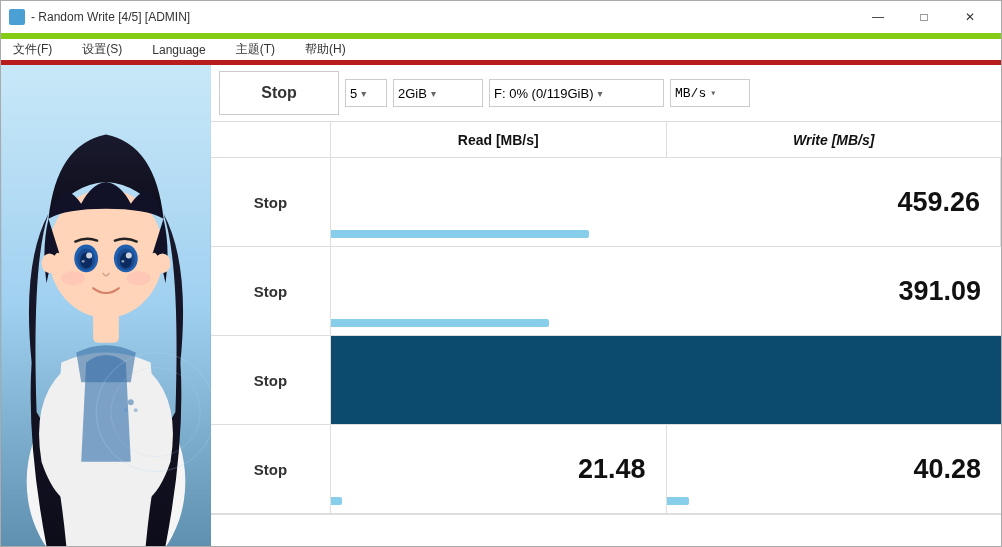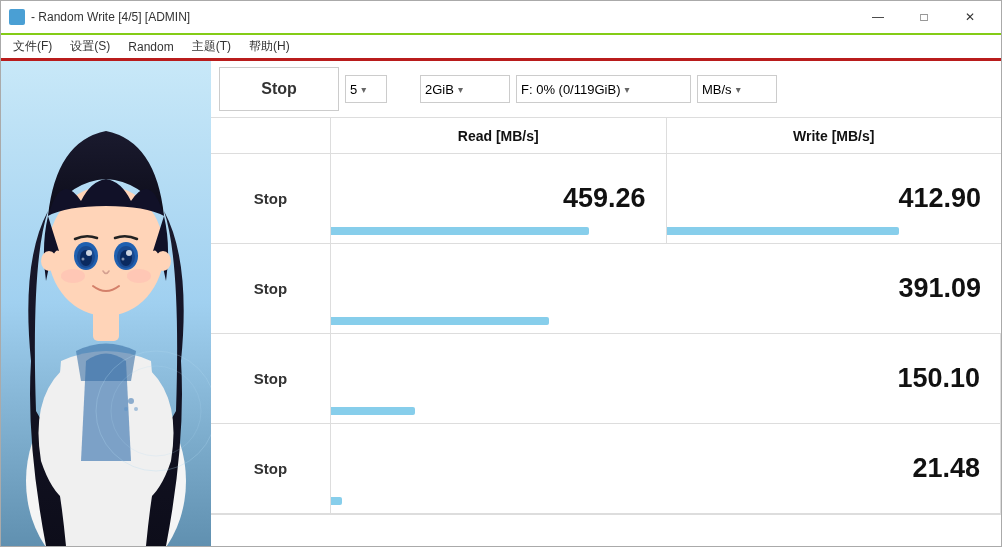--- a/index.html
+++ b/index.html
@@ -20,21 +20,21 @@
       display: flex;
       flex-direction: column;
     }
 
     .title-bar {
       background: #ffffff;
       height: 32px;
       display: flex;
       align-items: center;
       padding: 16px 8px;
-      border-bottom: 2px solid #84cc16;
+      border-bottom: 6px solid #84cc16;
       flex-shrink: 0;
     }
 
     .title-bar-icon {
       width: 16px;
       height: 16px;
       margin-right: 6px;
       background: #4a9fd4;
       border-radius: 2px;
       flex-shrink: 0;
@@ -63,23 +63,23 @@
       align-items: center;
       justify-content: center;
     }
 
     .menu-bar {
       height: 26px;
       background: #ffffff;
       display: flex;
       align-items: center;
       padding: 0 4px;
-      border-bottom: 3px solid #b91c1c;
-      flex-shrink: 0;
-      gap: 2px;
+      border-bottom: 5px solid #b91c1c;
+      flex-shrink: 0;
+      gap: 14px;
     }
 
     .menu-item {
       font-size: 12px;
       color: #333;
       padding: 2px 8px;
       cursor: pointer;
       height: 22px;
       display: flex;
       align-items: center;
@@ -143,23 +143,23 @@
       background: #fff;
       font-size: 13px;
       padding: 0 4px;
       cursor: pointer;
       display: flex;
       align-items: center;
       gap: 4px;
     }
 
     .dropdown-count { width: 42px; }
-    .dropdown-size { width: 90px; margin-left: 27px; }
+    .dropdown-size { width: 90px; }
     .dropdown-drive { width: 175px; }
-    .dropdown-unit { width: 80px; }
+    .dropdown-unit { width: 80px; font-family: Liberation Mono, monospace; }
 
     .dropdown-arrow { font-size: 10px; color: #666; }
 
     
     .data-grid {
       flex: 1;
       display: flex;
       flex-direction: column;
     }
 
@@ -251,21 +251,21 @@
     <div class="window-controls">
       <button class="win-btn">—</button>
       <button class="win-btn">□</button>
       <button class="win-btn close">✕</button>
     </div>
   </div>
 
   <div class="menu-bar">
   <div class="menu-item">文件(F)</div>
       <div class="menu-item">设置(S)</div>
-      <div class="menu-item">Random</div>
+      <div class="menu-item">Language</div>
       <div class="menu-item">主题(T)</div>
       <div class="menu-item">帮助(H)</div>
     </div>
 
   <div class="main-content">
 
     <div class="character-area">
       <svg class="character-svg" viewBox="0 0 210 485" xmlns="http://www.w3.org/2000/svg">
 
         <defs>
@@ -365,40 +365,39 @@
           <span>MB/s</span>
           <span class="dropdown-arrow">▾</span>
         </div>
       </div>
 
       <div class="data-grid">
 
         <div class="grid-header">
           <div class="grid-header-spacer"></div>
           <div class="grid-header-cell">Read [MB/s]</div>
-          <div class="grid-header-cell" style="border-right:none;">Write [MB/s]</div>
+          <div class="grid-header-cell" style="border-right:none;font-style:italic;">Write [MB/s]</div>
         </div>
 
         <div id="grid-rows-container" style="display: flex; flex-direction: column; flex: 1 1 0%;">
             <div class="grid-row">
               <div class="row-label">Stop</div>
               <div class="row-cell">459.26<div class="progress-bar" style="width: 257.6px;"></div></div>
-              <div class="row-cell" style="border-right: none;">412.90<div class="progress-bar" style="width: 232.4px;"></div></div>
             </div>
             <div class="grid-row">
               <div class="row-label">Stop</div>
               <div class="row-cell" style="border-right: none;">391.09<div class="progress-bar" style="width: 218.4px;"></div></div>
             </div>
             <div class="grid-row">
               <div class="row-label">Stop</div>
-              <div class="row-cell">150.10<div class="progress-bar" style="width: 84px;"></div></div>
             </div>
             <div class="grid-row">
               <div class="row-label">Stop</div>
               <div class="row-cell">21.48<div class="progress-bar" style="width: 11.2px;"></div></div>
+              <div class="row-cell" style="border-right: none;">40.28<div class="progress-bar" style="width: 22.4px;"></div></div>
             </div>
           </div>
 
         <div class="grid-footer"></div>
 
       </div>
     </div>
   </div>
 </div>
 

